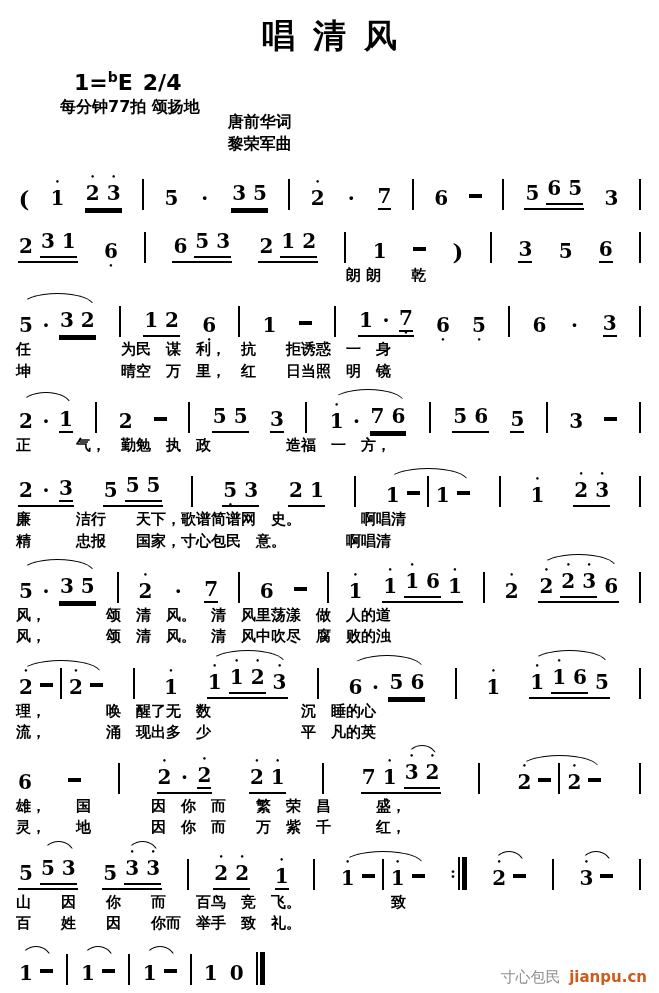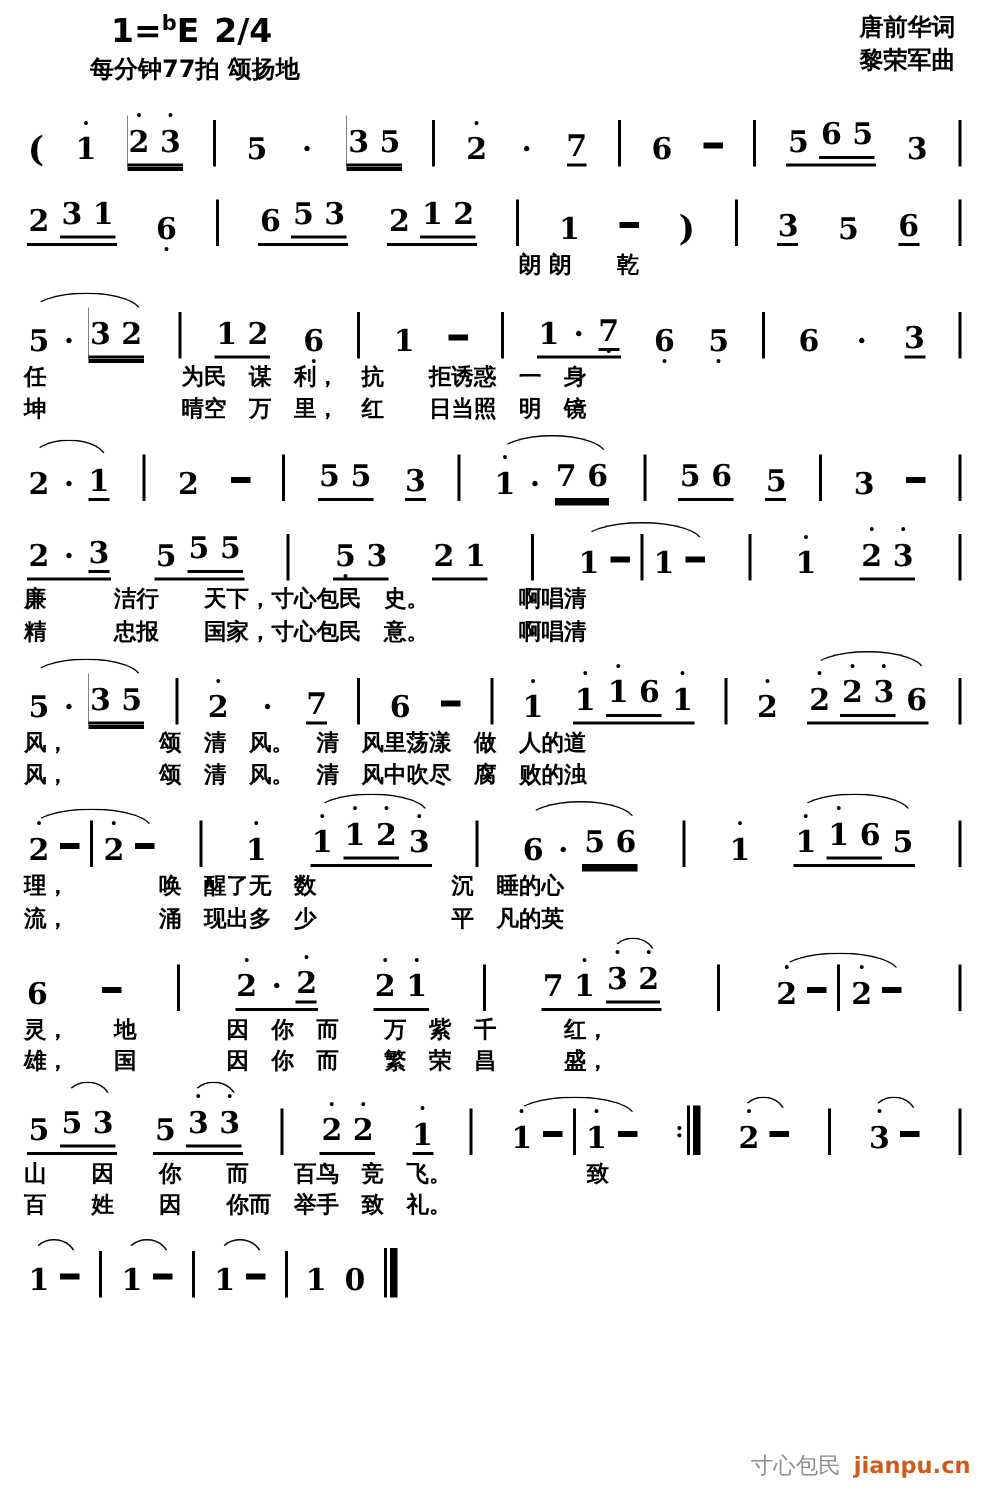--- a/index.html
+++ b/index.html
@@ -2,27 +2,27 @@
 <html><head>
 <meta charset="utf-8">
 <style>
   html,body{margin:0;padding:0;background:#ffffff;color:#000;}
   body{width:659px;height:993px;overflow:hidden;font-family:"DejaVu Serif",serif;}
   .page{box-sizing:border-box;width:659px;height:993px;padding:8px 16px 6px 16px;position:relative;}
 
   .title{text-align:center;font-size:33px;font-weight:bold;letter-spacing:18px;text-indent:18px;
          margin:6px 0 10px 0;font-family:"DejaVu Sans",sans-serif;}
 
-  .meta{display:flex;justify-content:space-between;align-items:flex-start;padding:0 6px;}
+  .meta{display:flex;justify-content:flex-start;align-items:flex-start;padding:0 6px;gap:28px;}
   .meta-left{margin-left:52px;}
   .keyline{font-size:22px;font-weight:bold;font-family:"DejaVu Sans",sans-serif;}
   .keyline sup{font-size:14px;font-weight:bold;}
   .keyline .meter{margin-left:10px;}
   .tempo{font-size:16px;font-weight:bold;font-family:"DejaVu Sans",sans-serif;margin-top:2px;margin-left:-14px;}
-  .credits{text-align:right;font-size:16px;font-weight:bold;font-family:Liberation Serif, serif;line-height:1.35;}
+  .credits{text-align:right;font-size:16px;font-weight:bold;font-family:Liberation Mono, monospace;line-height:1.35;margin-top:44px;}
 
   #score{margin-top:6px;}
   .system{margin-top:5px;}
   .notes-row{display:flex;align-items:flex-end;justify-content:space-between;column-gap:7px;
              min-height:48px;padding:0 2px;}
   .notes-row.short{justify-content:flex-start;column-gap:12px;max-width:56%;}
 
   .note{display:flex;flex-direction:column;align-items:center;position:relative;min-width:12px;}
   .hd{height:9px;line-height:9px;font-size:9px;}
   .num{font-size:20px;line-height:23px;font-weight:bold;}
@@ -51,20 +51,21 @@
 
   .watermark{position:absolute;right:12px;bottom:6px;font-size:15px;font-family:"DejaVu Sans",sans-serif;}
   .wm-site{color:#8f8f8f;}
   .wm-url{color:#cf5a1c;font-weight:bold;margin-left:4px;}
 </style>
 </head>
 <body>
 
 <div class="page">
 
+  <h1 class="title">唱清风</h1>
 
   <div class="meta">
     <div class="meta-left">
       <div class="keyline"><span>1=</span><sup>b</sup><span>E</span><span class="meter">2/4</span></div>
       <div class="tempo">每分钟77拍  颂扬地</div>
     </div>
     <div class="credits">
       <div>唐前华词</div>
       <div>黎荣军曲</div>
     </div>
@@ -413,20 +414,21 @@
           <span class="note">
             <span class="hd" style="visibility: hidden;">•</span>
             <span class="num">3</span>
           </span>
           <span class="note">
             <span class="hd" style="visibility: hidden;">•</span>
             <span class="num"><span class="dashbar"></span></span>
           </span>
           <span class="bar"></span>
         </div>
+        <div class="lyrics">正　　　气，　勤勉　执　政　　　　　造福　一　方，</div>
       </div>
       <div class="system">
         <div class="notes-row">
           <span class="grp u1">
             <span class="note">
               <span class="hd" style="visibility: hidden;">•</span>
               <span class="num">2</span>
             </span>
             <span class="note adot">
               <span class="hd" style="visibility: hidden;">•</span>
@@ -505,21 +507,21 @@
               <span class="hd">•</span>
               <span class="num">2</span>
             </span>
             <span class="note">
               <span class="hd">•</span>
               <span class="num">3</span>
             </span>
           </span>
           <span class="bar"></span>
         </div>
-        <div class="lyrics">廉　　　洁行　　天下，寸心包民　史。　　　　啊唱清</div>
+        <div class="lyrics">廉　　　洁行　　天下，歌谱简谱网　史。　　　　啊唱清</div>
         <div class="lyrics">精　　　忠报　　国家，寸心包民　意。　　　　啊唱清</div>
       </div>
       <div class="system">
         <div class="notes-row">
           <span class="grp arc">
             <span class="note">
               <span class="hd" style="visibility: hidden;">•</span>
               <span class="num">5</span>
             </span>
             <span class="note adot">
@@ -782,22 +784,22 @@
               <span class="hd">•</span>
               <span class="num">2</span>
             </span>
             <span class="note">
               <span class="hd" style="visibility: hidden;">•</span>
               <span class="num"><span class="dashbar"></span></span>
             </span>
           </span>
           <span class="bar"></span>
         </div>
+        <div class="lyrics">雄，　　国　　　　因　你　而　　繁　荣　昌　　　盛，</div>
         <div class="lyrics">灵，　　地　　　　因　你　而　　万　紫　千　　　红，</div>
-        <div class="lyrics">雄，　　国　　　　因　你　而　　繁　荣　昌　　　盛，</div>
       </div>
       <div class="system">
         <div class="notes-row">
           <span class="grp u1">
             <span class="note">
               <span class="hd" style="visibility: hidden;">•</span>
               <span class="num">5</span>
             </span>
             <span class="grp u1 arc">
               <span class="note">

